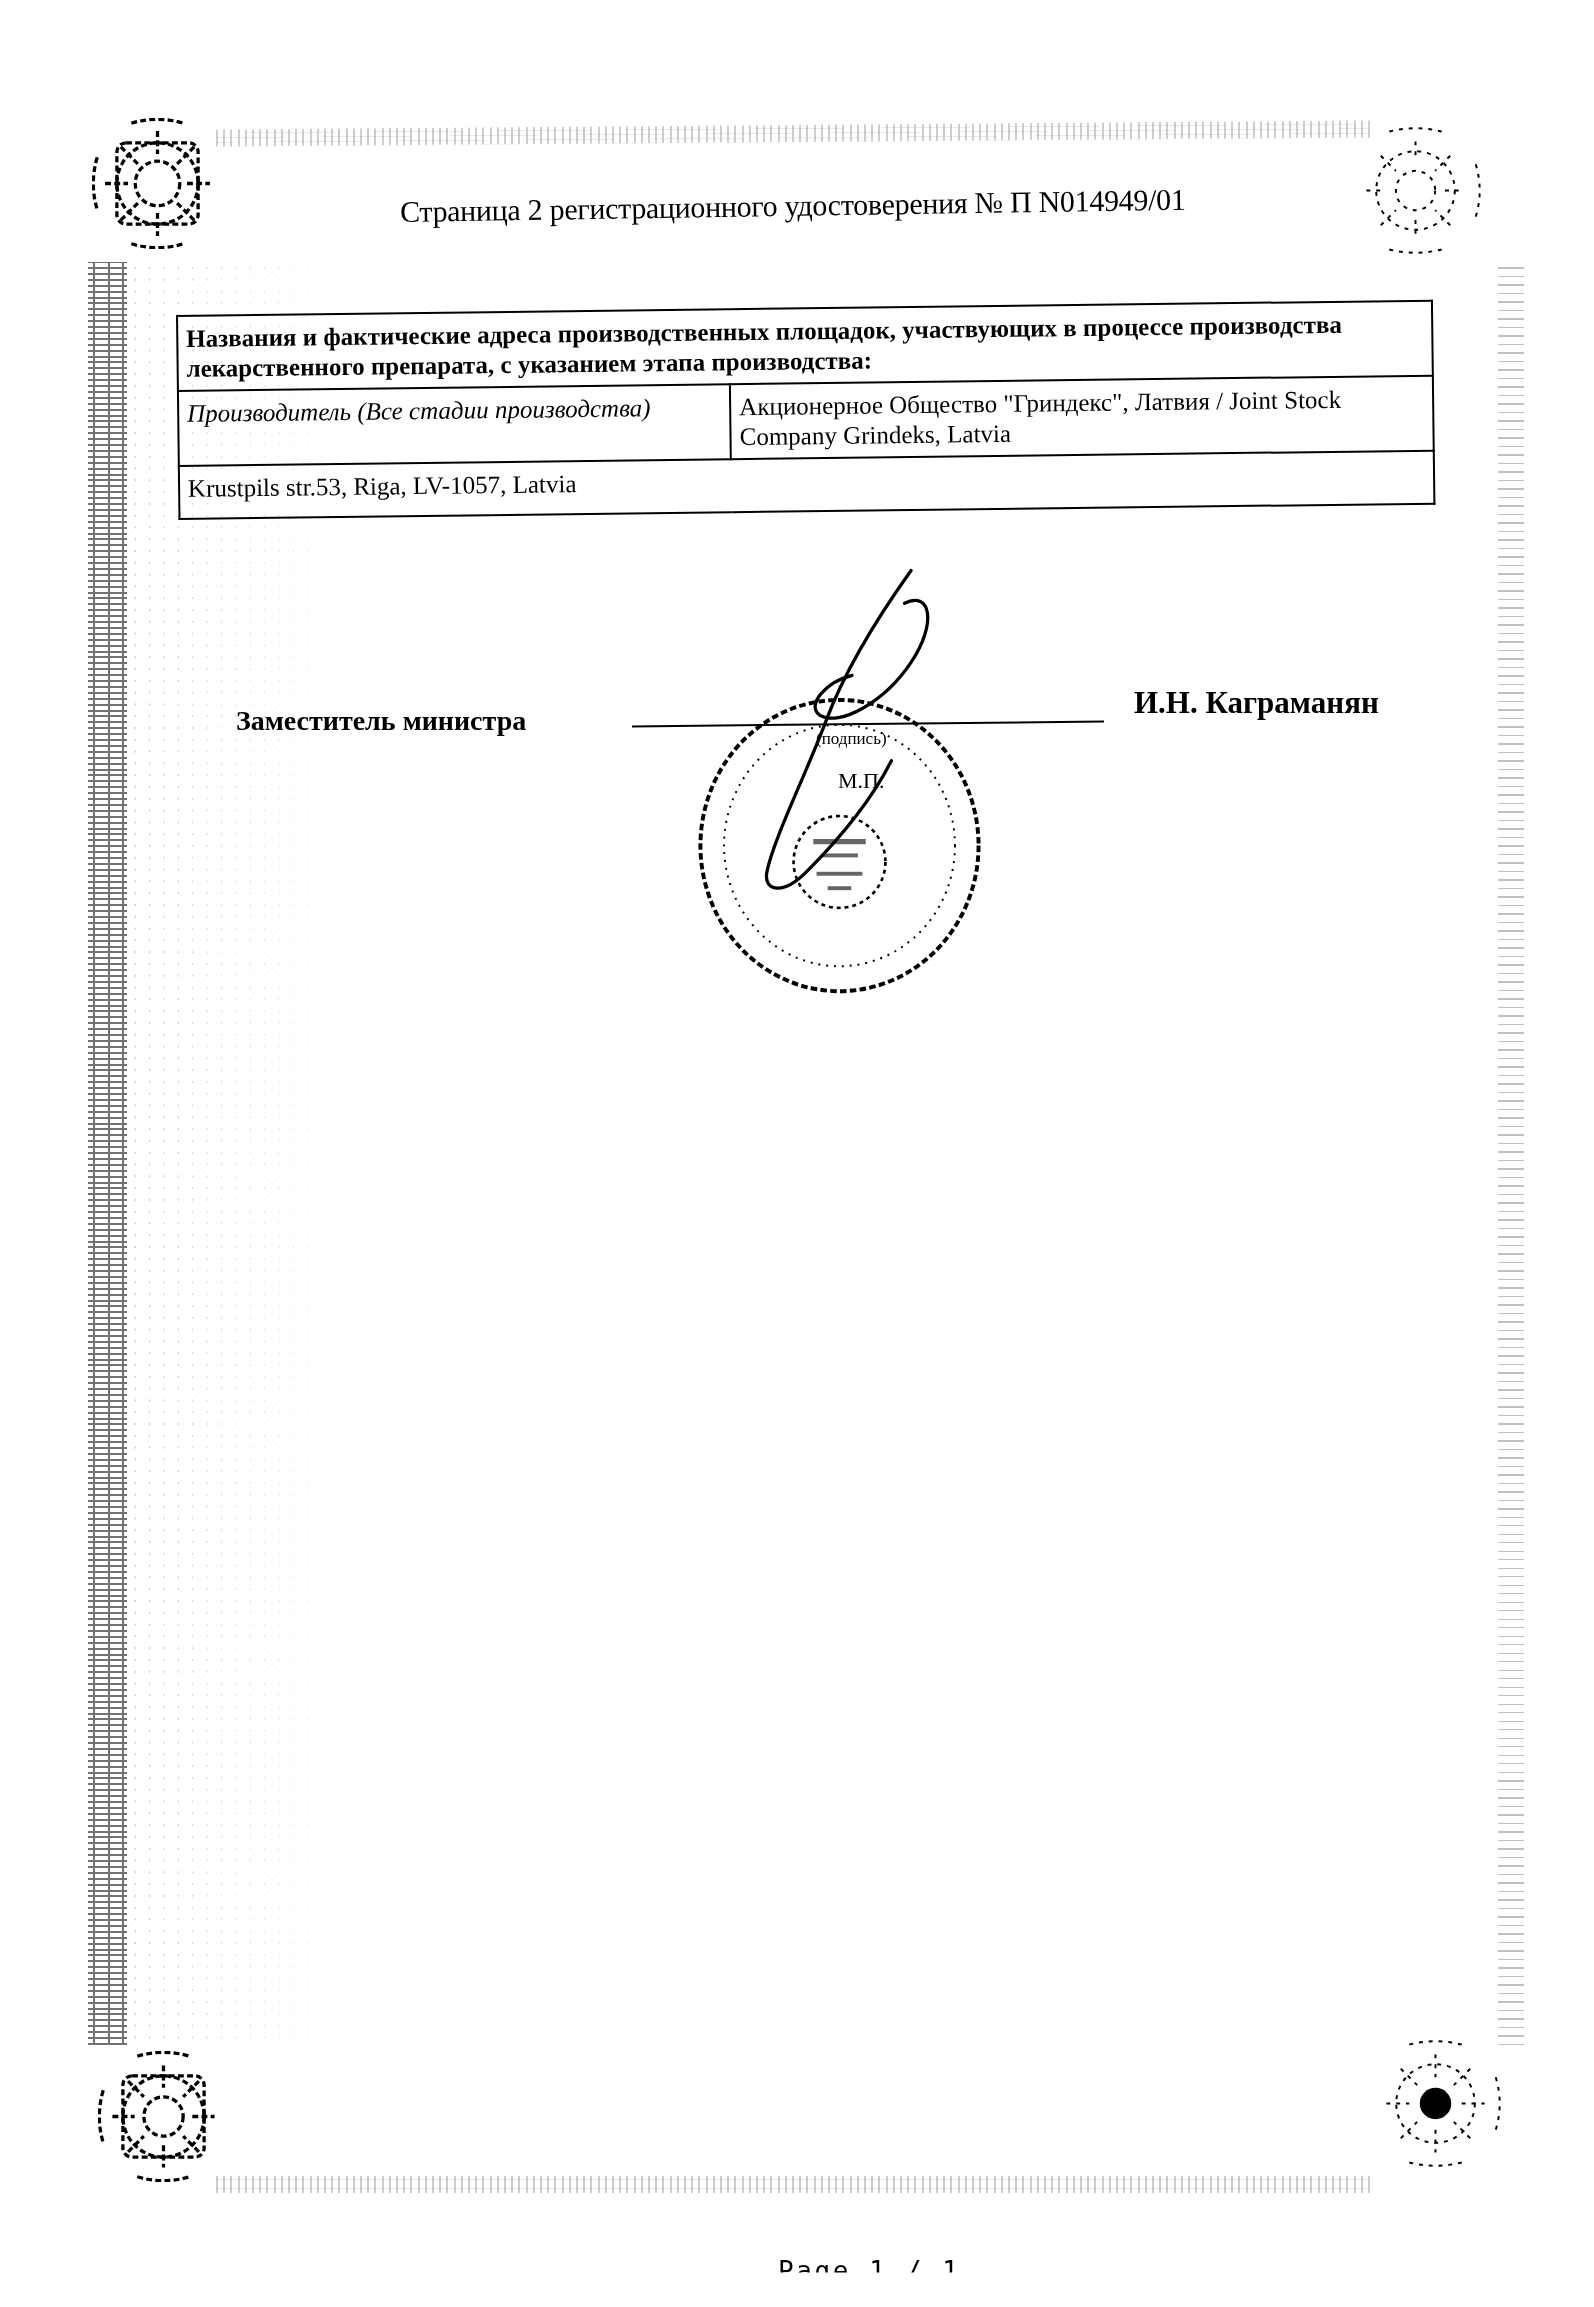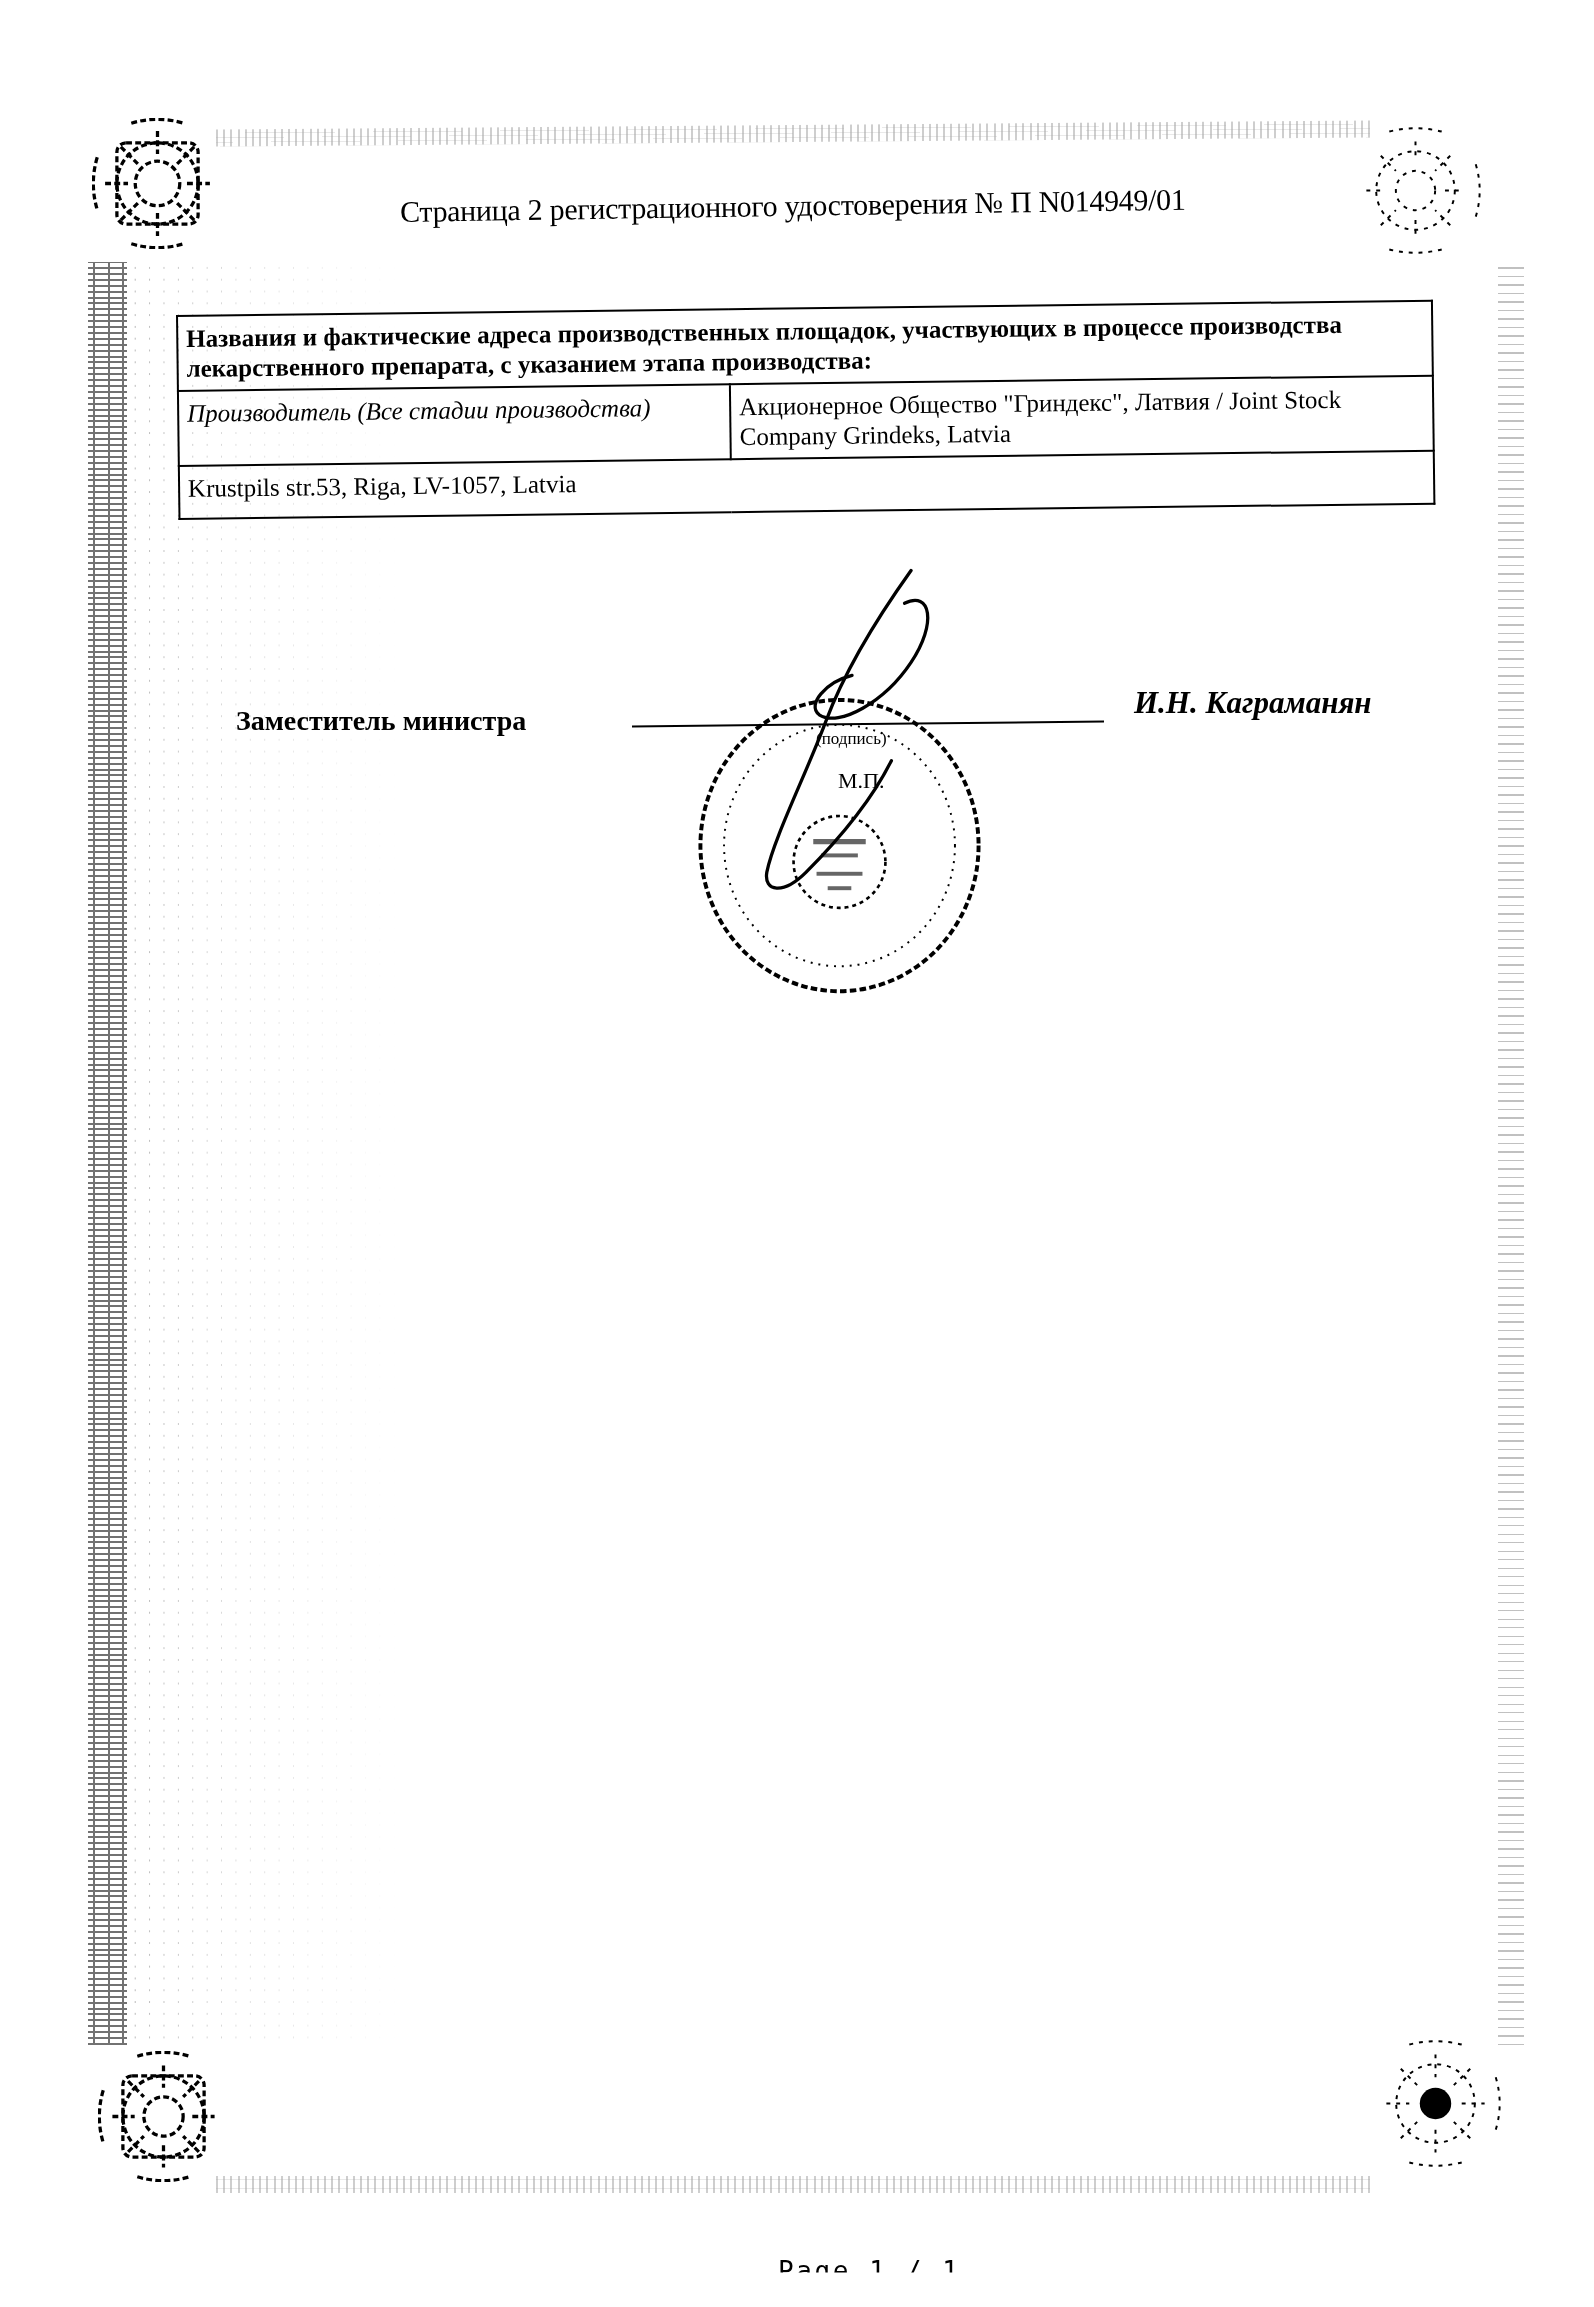--- a/index.html
+++ b/index.html
@@ -55,21 +55,21 @@
   .label-cell { width: 44%; font-style: italic; height: 54px; border-right: 1.3px solid #000; }
   .value-cell { }
   .addr-cell { height: 37px; }
 
   
   .deputy-title { position: absolute; left: 236px; top: 705px; font-size: 28px; font-weight: bold;
     white-space: nowrap; }
   .sign-line { position: absolute; left: 632px; top: 723px; width: 472px; height: 2px; background: #000;
     transform: rotate(-0.6deg); }
   .signer-name { position: absolute; left: 1134px; top: 685px; font-size: 31px; font-weight: bold;
-    white-space: nowrap; font-style: italic; }
+    white-space: nowrap; }
 
   .stamp { position: absolute; left: 682px; top: 675px; width: 315px; height: 328px; }
   .stamp svg { width: 100%; height: 100%; }
   .stamp-mp { position: absolute; left: 838px; top: 768px; font-size: 22px; white-space: nowrap; }
   .stamp-sig-label { position: absolute; left: 816px; top: 729px; font-size: 17px; white-space: nowrap; }
 
   .signature { position: absolute; left: 747px; top: 564px; width: 197px; height: 354px; }
   .signature svg { width: 100%; height: 100%; }
 
   

